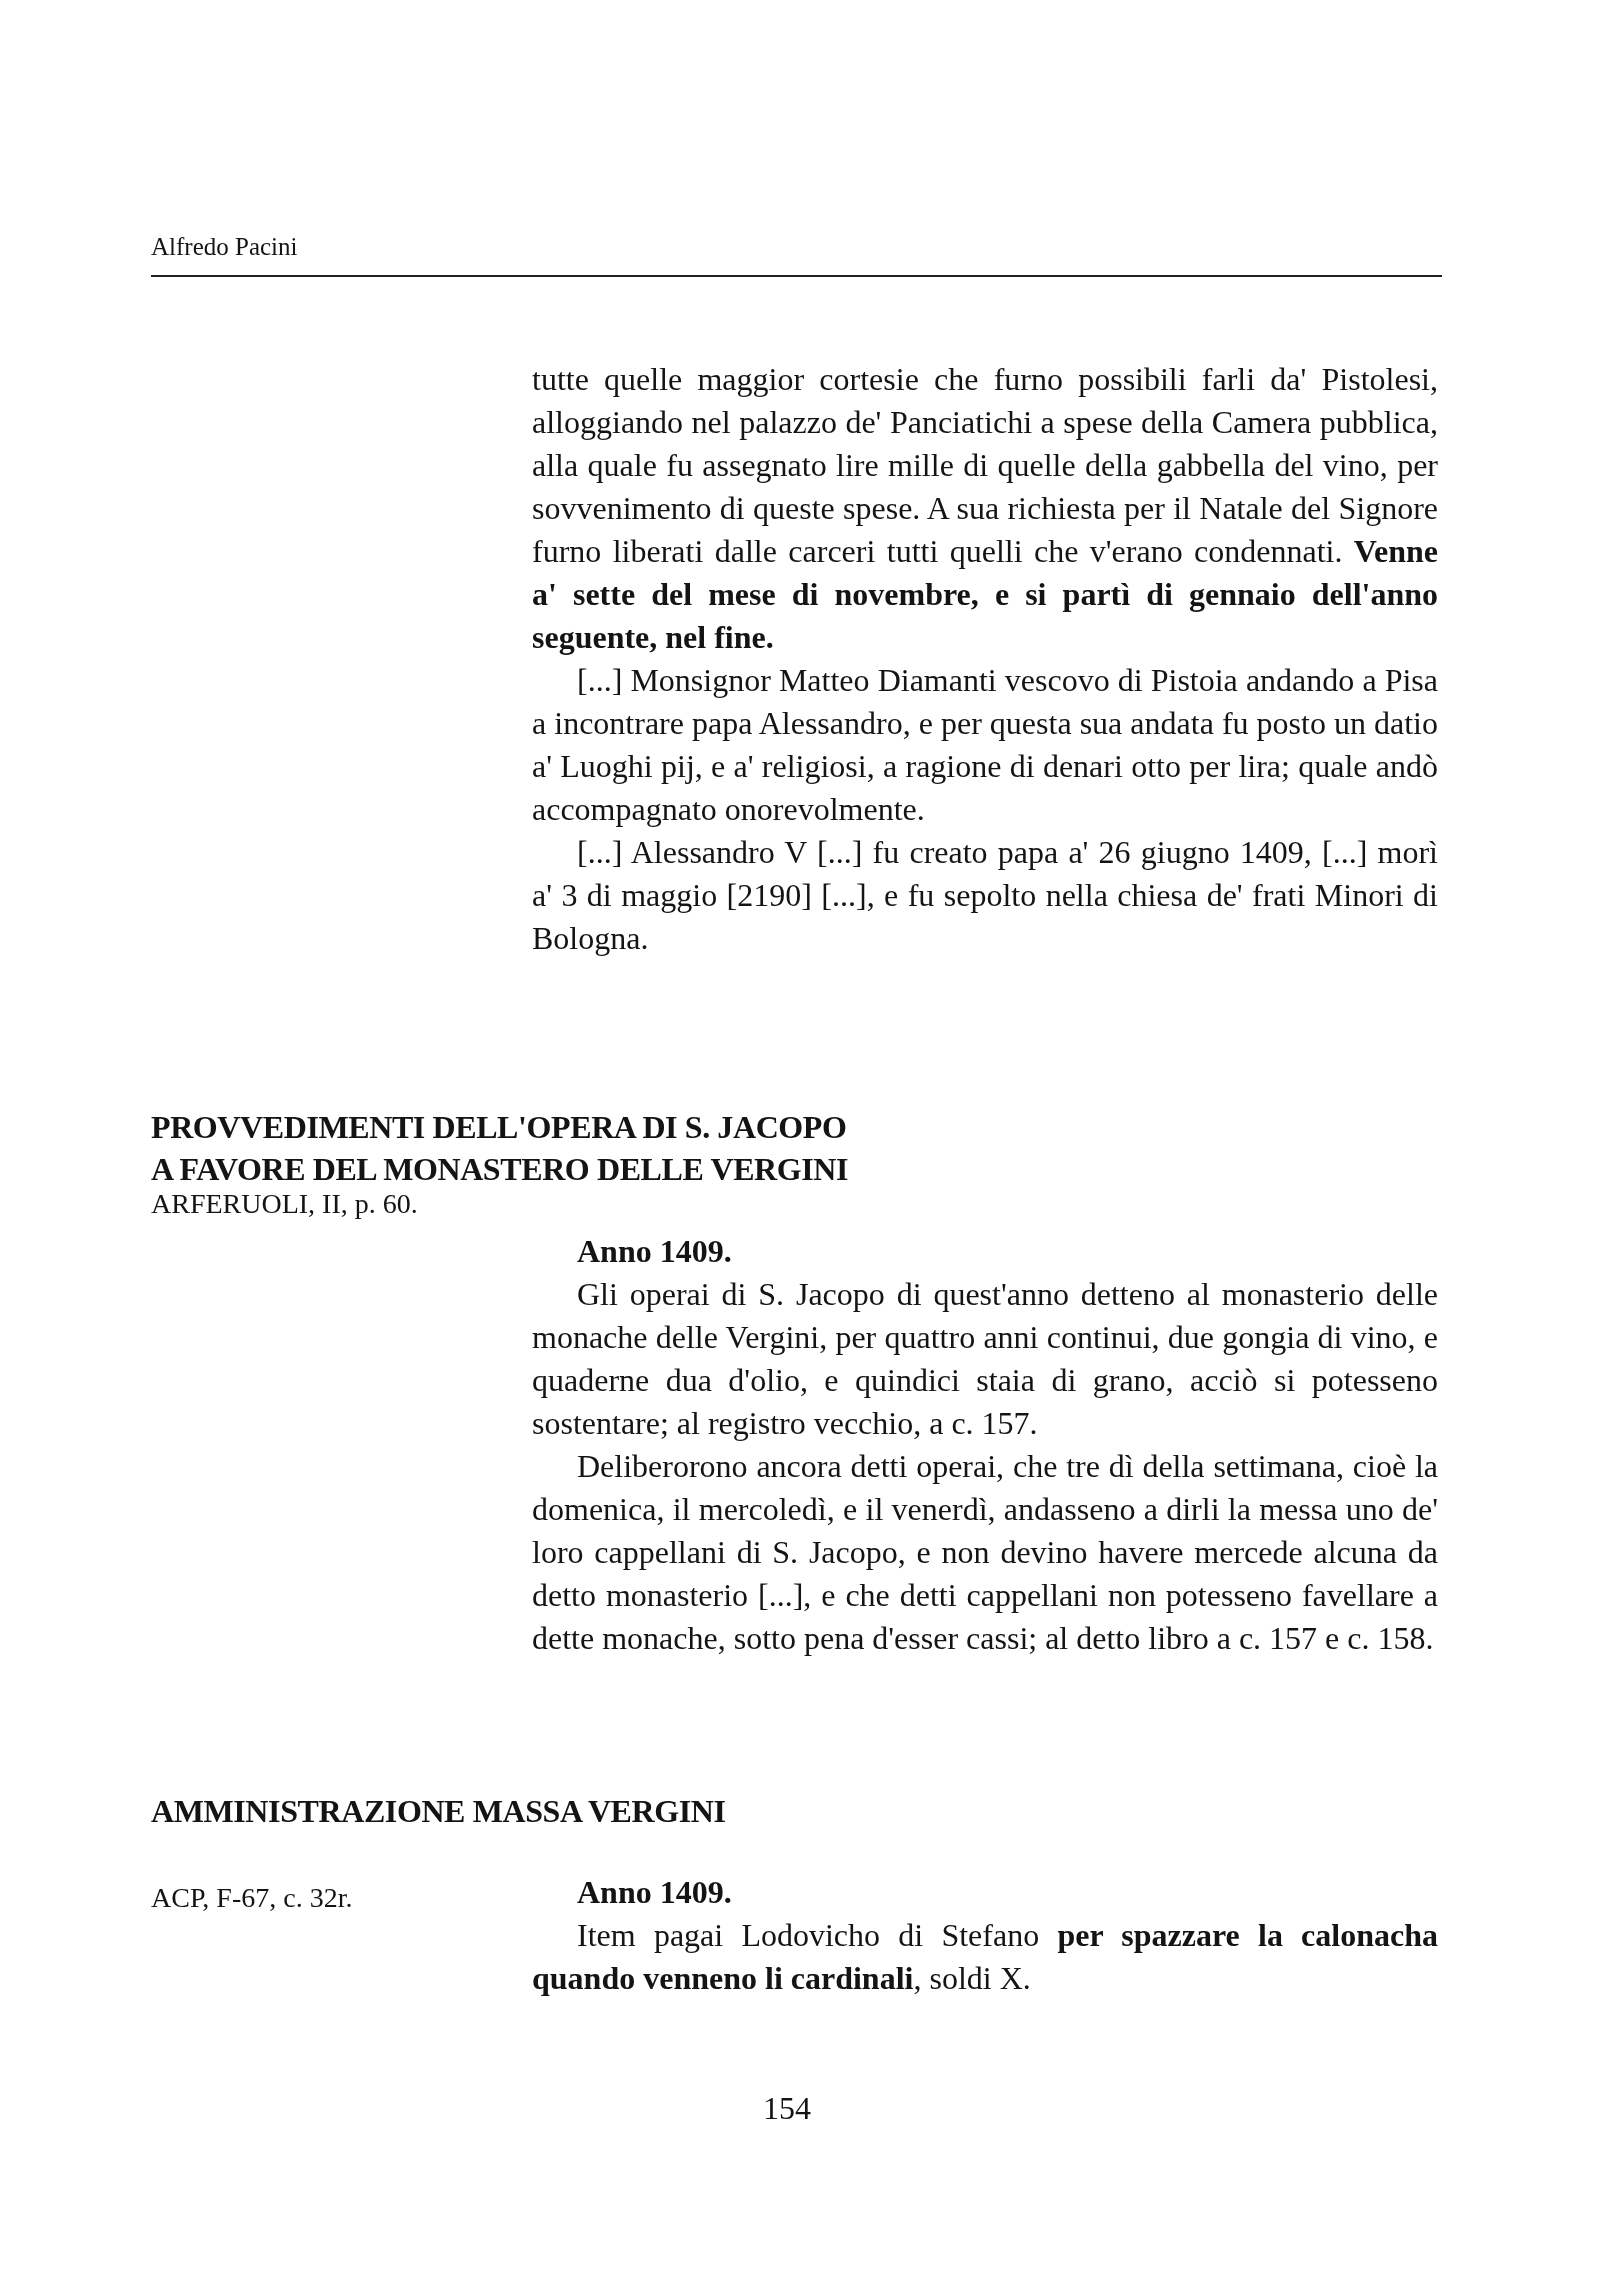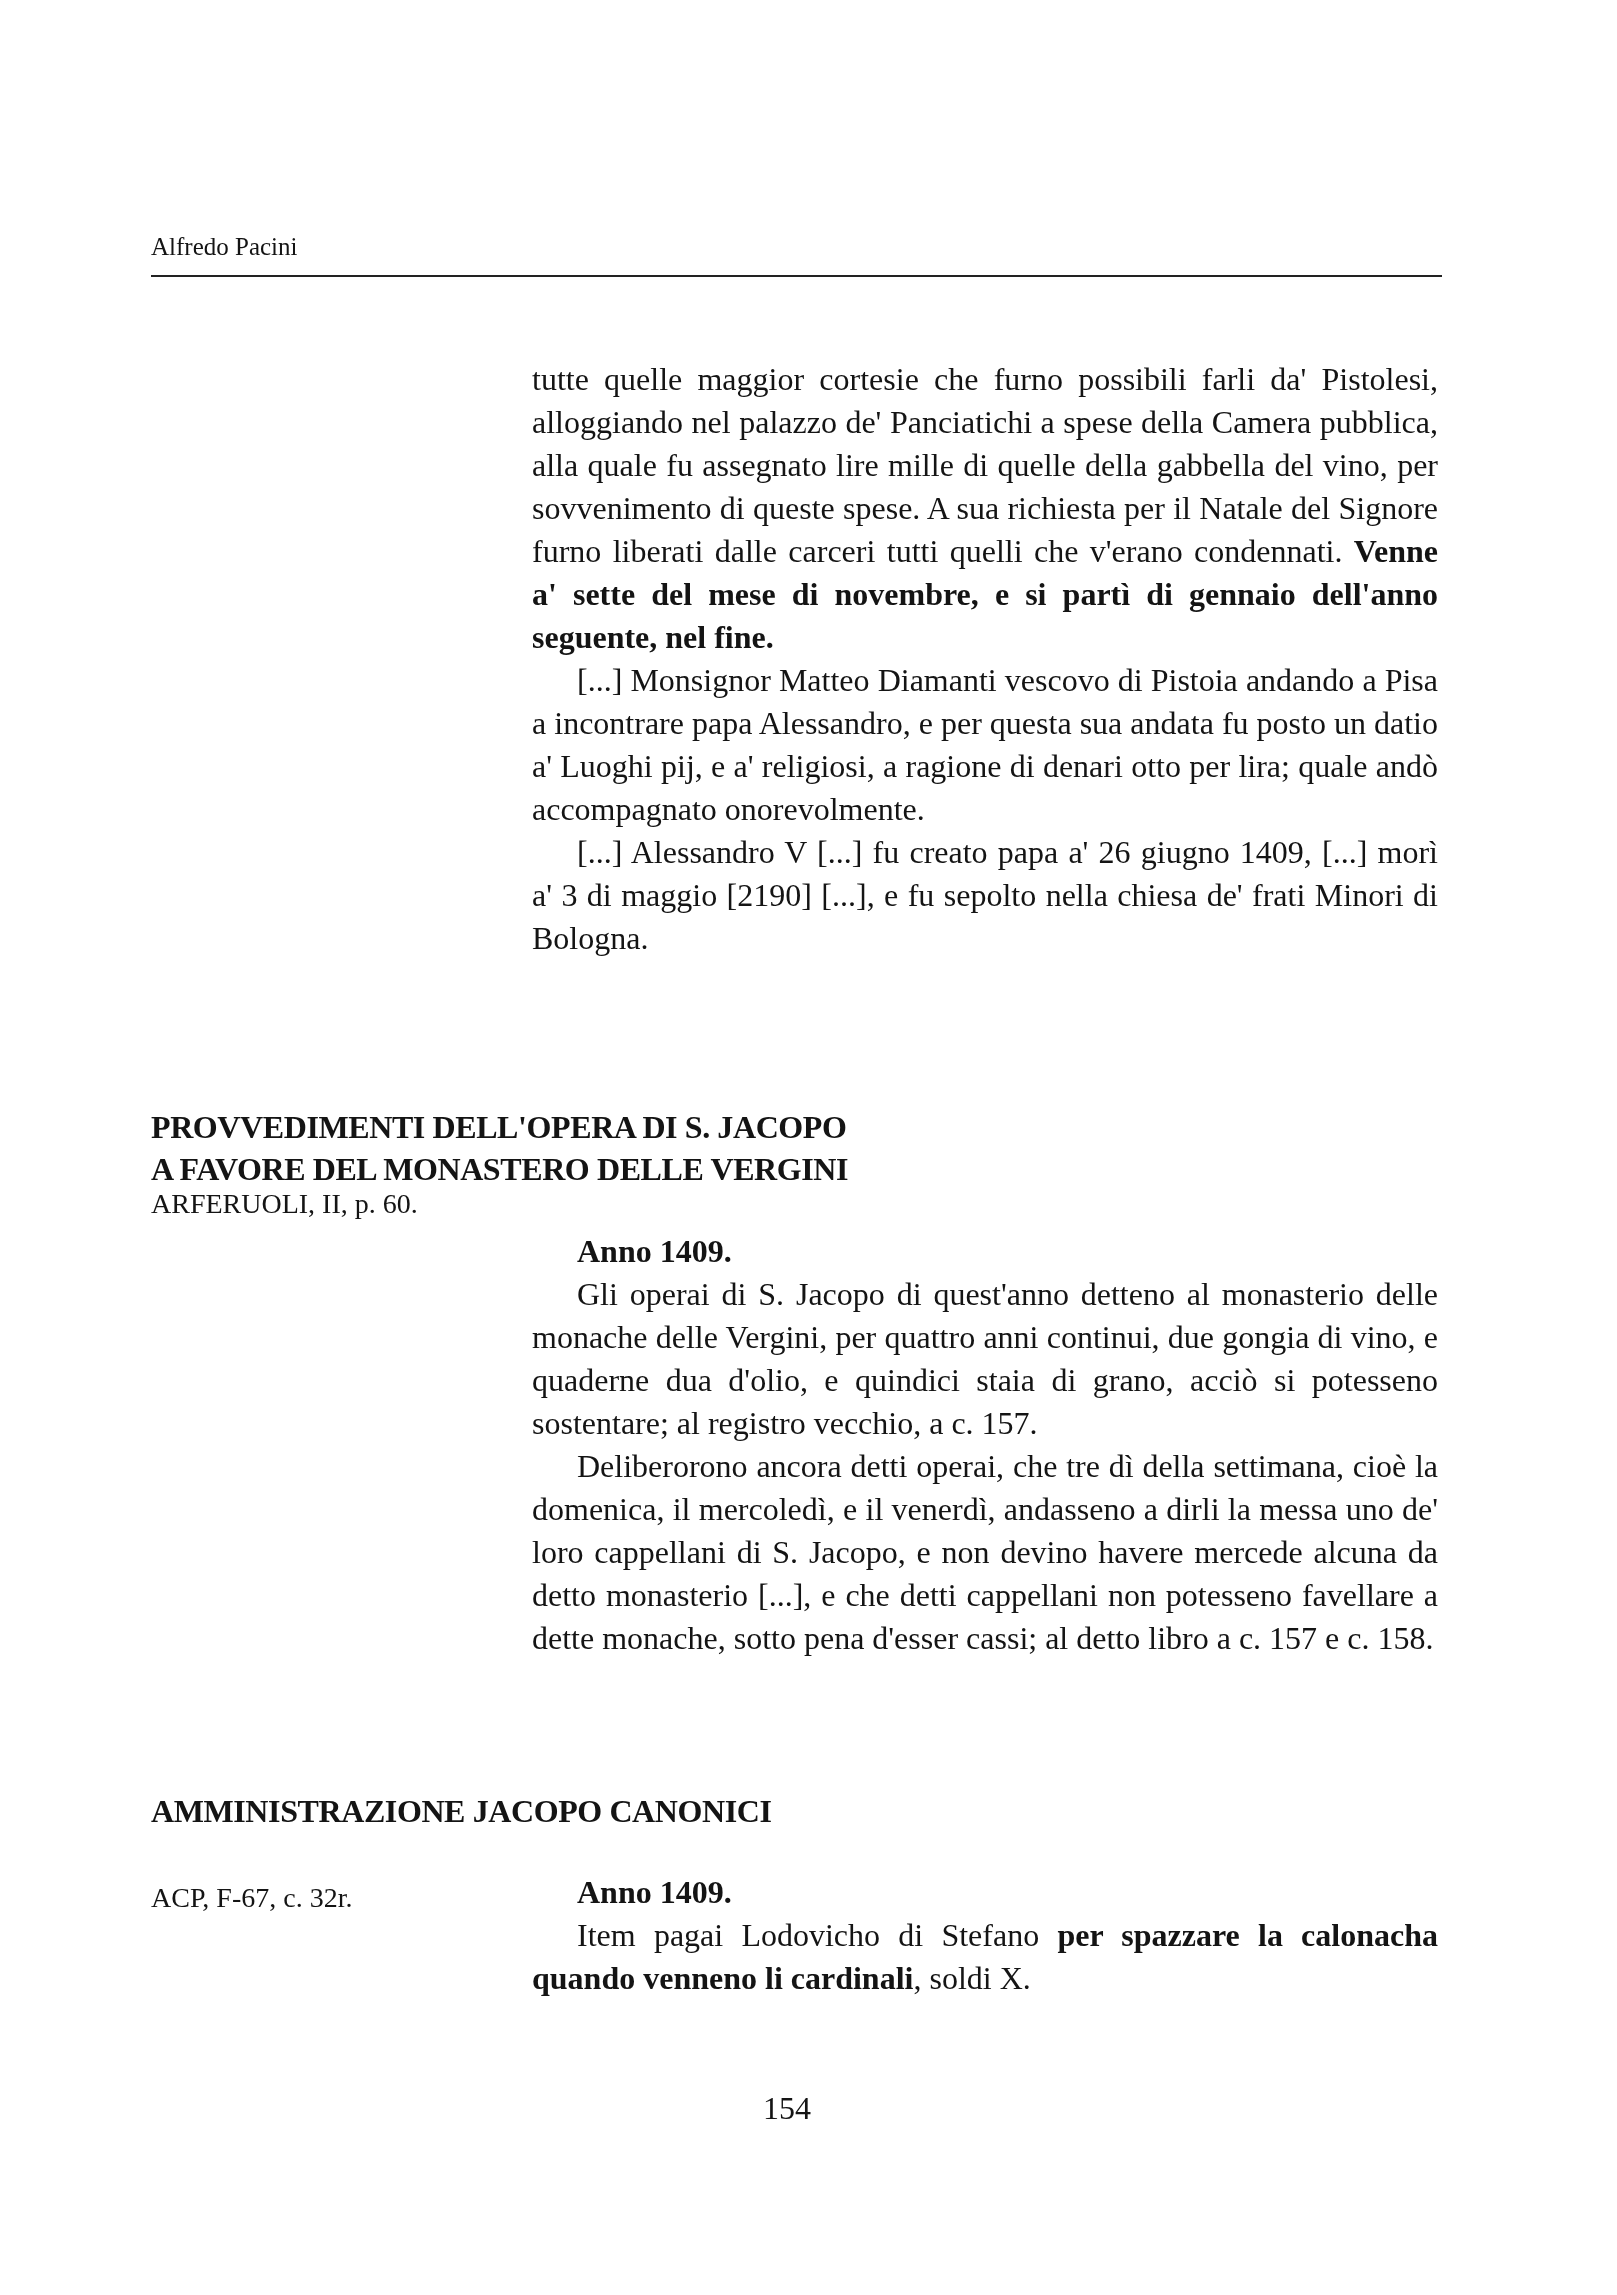--- a/index.html
+++ b/index.html
@@ -45,21 +45,21 @@
 
 <div class="source" style="top:1188px;">ARFERUOLI, II, p. 60.</div>
 
 <div class="block" style="top:1230px;">
   <p class="indent year">Anno 1409.</p>
   <p class="indent">Gli operai di S. Jacopo di quest'anno detteno al monasterio delle monache delle Vergini, per quattro anni continui, due gongia di vino, e quaderne dua d'olio, e quindici staia di grano, acciò si potesseno sostentare; al registro vecchio, a c. 157.</p>
   <p class="indent">Deliberorono ancora detti operai, che tre dì della settimana, cioè la domenica, il mercoledì, e il venerdì, andasseno a dirli la messa uno de' loro cappellani di S. Jacopo, e non devino havere mercede alcuna da detto monasterio [...], e che detti cappellani non potesseno favellare a dette monache, sotto pena d'esser cassi; al detto libro a c. 157 e c. 158.</p>
 </div>
 
 <div class="section-title" style="top:1790px;">
-  <div>AMMINISTRAZIONE JACOPO CANONICI</div>
+  <div>AMMINISTRAZIONE MASSA VERGINI</div>
 </div>
 
 <div class="source" style="top:1882px;">ACP, F-67, c. 32r.</div>
 
 <div class="block" style="top:1871px;">
   <p class="indent year">Anno 1409.</p>
   <p class="indent">
     <span>Item pagai Lodovicho di Stefano </span><span class="bold">per spazzare la calonacha quando venneno li cardinali</span><span>, soldi X.</span>
   </p>
 </div>

